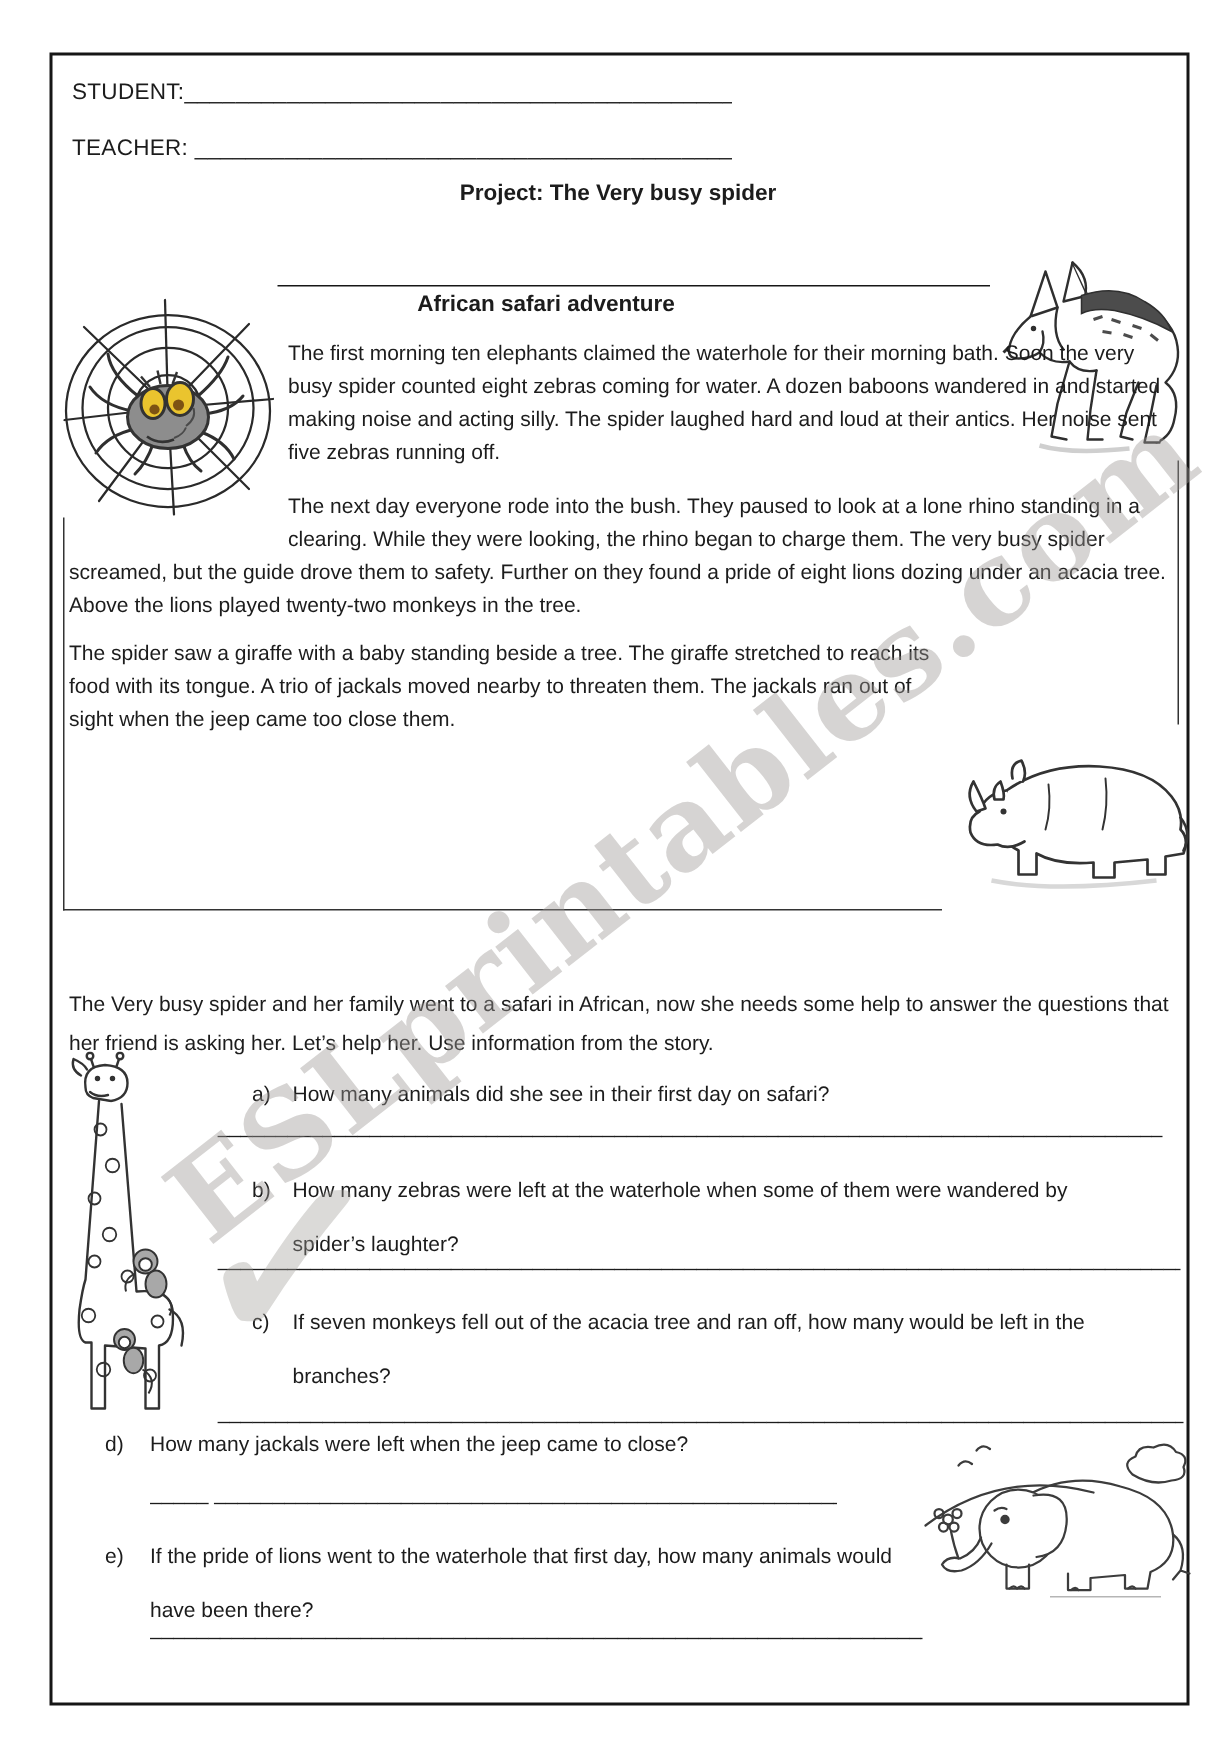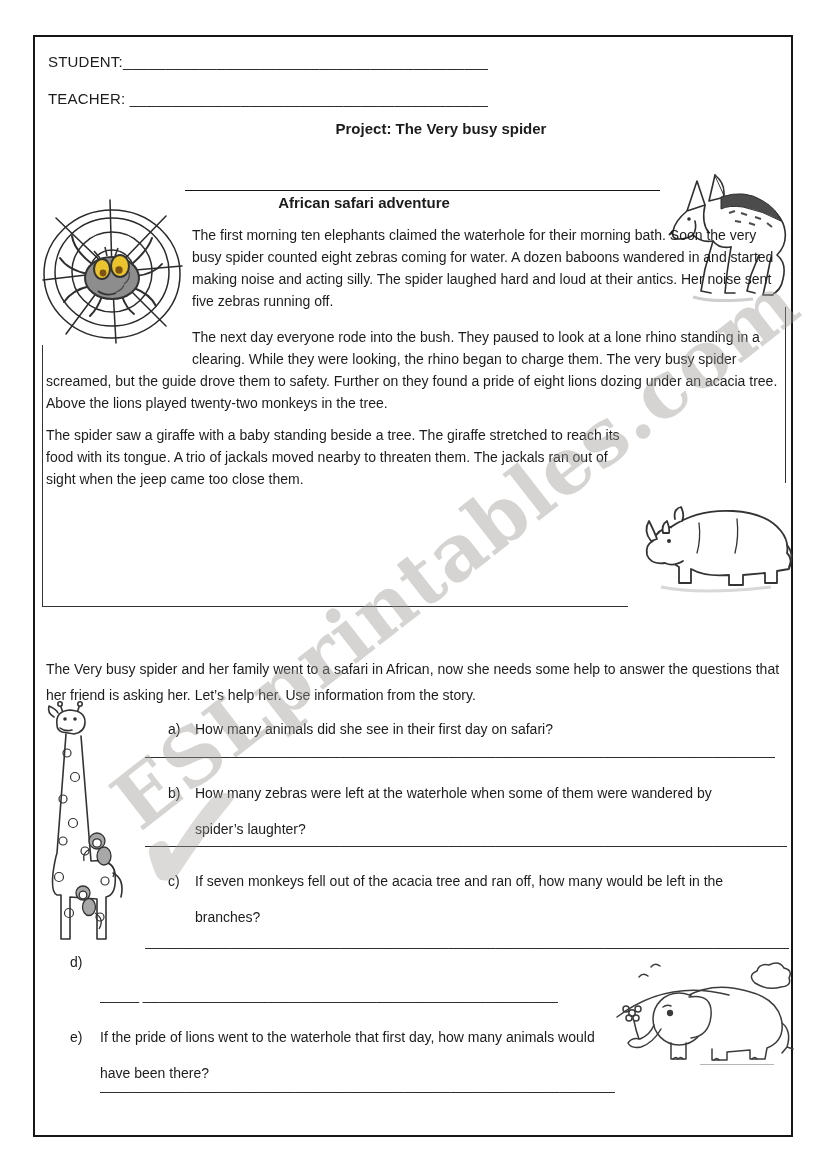--- a/index.html
+++ b/index.html
@@ -2,21 +2,21 @@
 <html><head>
 <meta charset="utf-8">
 <style>
   html,body{margin:0;padding:0;background:#ffffff;}
   body{width:821px;height:1169px;position:relative;font-family:"Liberation Sans",sans-serif;color:#1c1c1c;overflow:hidden;}
   .abs{position:absolute;}
   .page-border{left:33px;top:35px;width:756px;height:1098px;border:2px solid #161616;z-index:0;}
   .hdr{font-size:15px;letter-spacing:.2px;white-space:nowrap;overflow:hidden;}
   .student{left:48px;top:53px;width:440px;}
   .teacher{left:48px;top:90px;width:440px;}
-  .proj-title{left:33px;top:120px;width:758px;text-align:center;font-weight:bold;font-size:15px;padding-left:29px;}
+  .proj-title{left:33px;top:120px;width:758px;text-align:center;font-weight:bold;font-size:15px;}
   .story-rule{left:185px;top:190px;width:475px;height:1px;background:#161616;}
   .story-title{left:33px;top:194px;width:662px;text-align:center;font-weight:bold;font-size:15px;}
   .story-flow{left:42px;top:224px;width:746px;font-size:14px;line-height:22px;z-index:2;}
   .story-flow p{margin:0;padding:0 0 0 4px;}
   .web-spacer{float:left;width:150px;height:128px;}
   .p0{width:634px;margin-bottom:12px !important;}
   .p1{margin-bottom:14px !important;}
   .p2{margin-bottom:10px !important;}
   .p3{width:592px;margin-bottom:8px !important;}
   .p4{width:592px;}
@@ -214,20 +214,21 @@
 <div class="abs blank blb">__________________________________________________________________________________________</div>
 
 <div class="abs q qc">
   <span class="m">c)</span>
   <span class="t">If seven monkeys fell out of the acacia tree and ran off, how many would be left in the branches?</span>
 </div>
 <div class="abs blank blc">__________________________________________________________________________________________</div>
 
 <div class="abs q qd outdent">
   <span class="m">d)</span>
+  <span class="t">How many jackals were left when the jeep came to close?</span>
 </div>
 <div class="abs blank bld">_____ _______________________________________________________________</div>
 
 <div class="abs q qe outdent">
   <span class="m">e)</span>
   <span class="t">If the pride of lions went to the waterhole that first day, how many animals would have been there?</span>
 </div>
 <div class="abs blank ble">__________________________________________________________________________</div>
 
 <div class="abs wm-check">✓</div>

